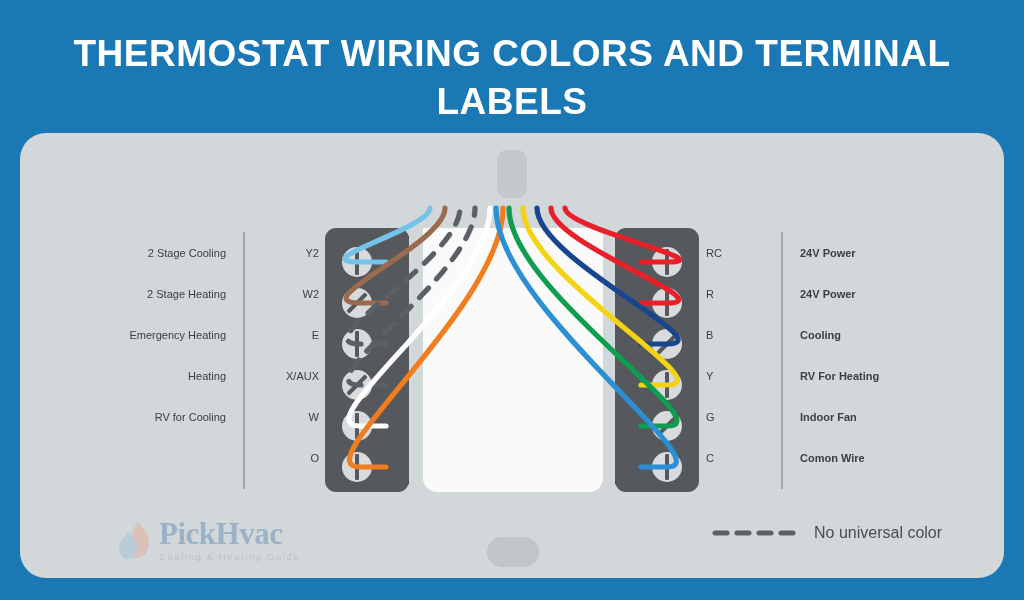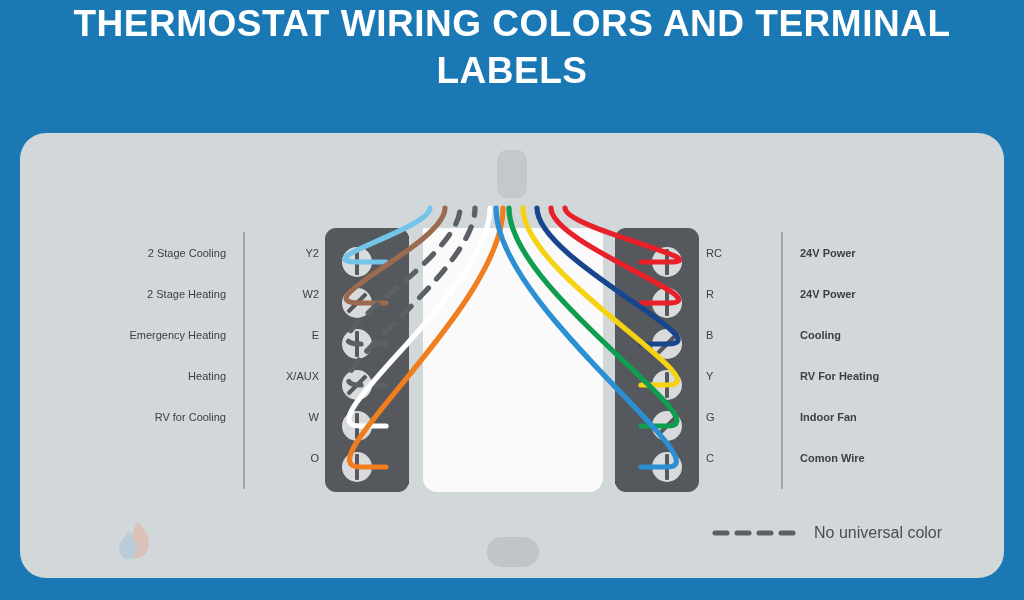--- a/index.html
+++ b/index.html
@@ -6,21 +6,21 @@
   body{
     width:1024px;height:600px;overflow:hidden;
     background:#1a78b4;
     font-family:"Liberation Sans", sans-serif;
   }
   #root{position:relative;width:1024px;height:600px;}
 
   
   .header{
     position:absolute;left:0;top:0;width:1024px;height:125px;
-    display:flex;align-items:flex-start;justify-content:center;
+    display:flex;align-items:flex-end;justify-content:center;
   }
   .header h1{
     margin:0;padding:0 60px;
     color:#ffffff;
     font-size:37px;line-height:1.28;
     font-weight:bold;letter-spacing:.5px;
     text-align:center;
     text-transform:uppercase;
   }
 
@@ -257,15 +257,19 @@
         <path d="M 3 6 L 85 6" stroke="#5b6066" stroke-width="5" stroke-linecap="round" stroke-dasharray="12 10" fill="none"></path>
       </svg>
     <span class="legend-text">No universal color</span>
   </div>
 
   <div class="logo">
     <svg class="logo-mark" id="logoMark" viewBox="0 0 34 42">
         <path d="M20 2 C26 10 31 16 31 24 C31 33 25 39 18 39 C12 39 8 34 8 27 C8 20 14 16 16 10 C17 7 19 4 20 2 Z" fill="#f0906a"></path>
         <path d="M11 12 C16 20 19 24 19 29 C19 35 15 40 10 40 C5 40 1 35 1 29 C1 24 5 20 11 12 Z" fill="#7fb6dd"></path>
       </svg>
+    <span class="logo-text">
+      <span class="logo-name">PickHvac</span>
+      <span class="logo-tag">Cooling &amp; Heating Guide</span>
+    </span>
   </div>
 
 </div>
 
 </body></html>

